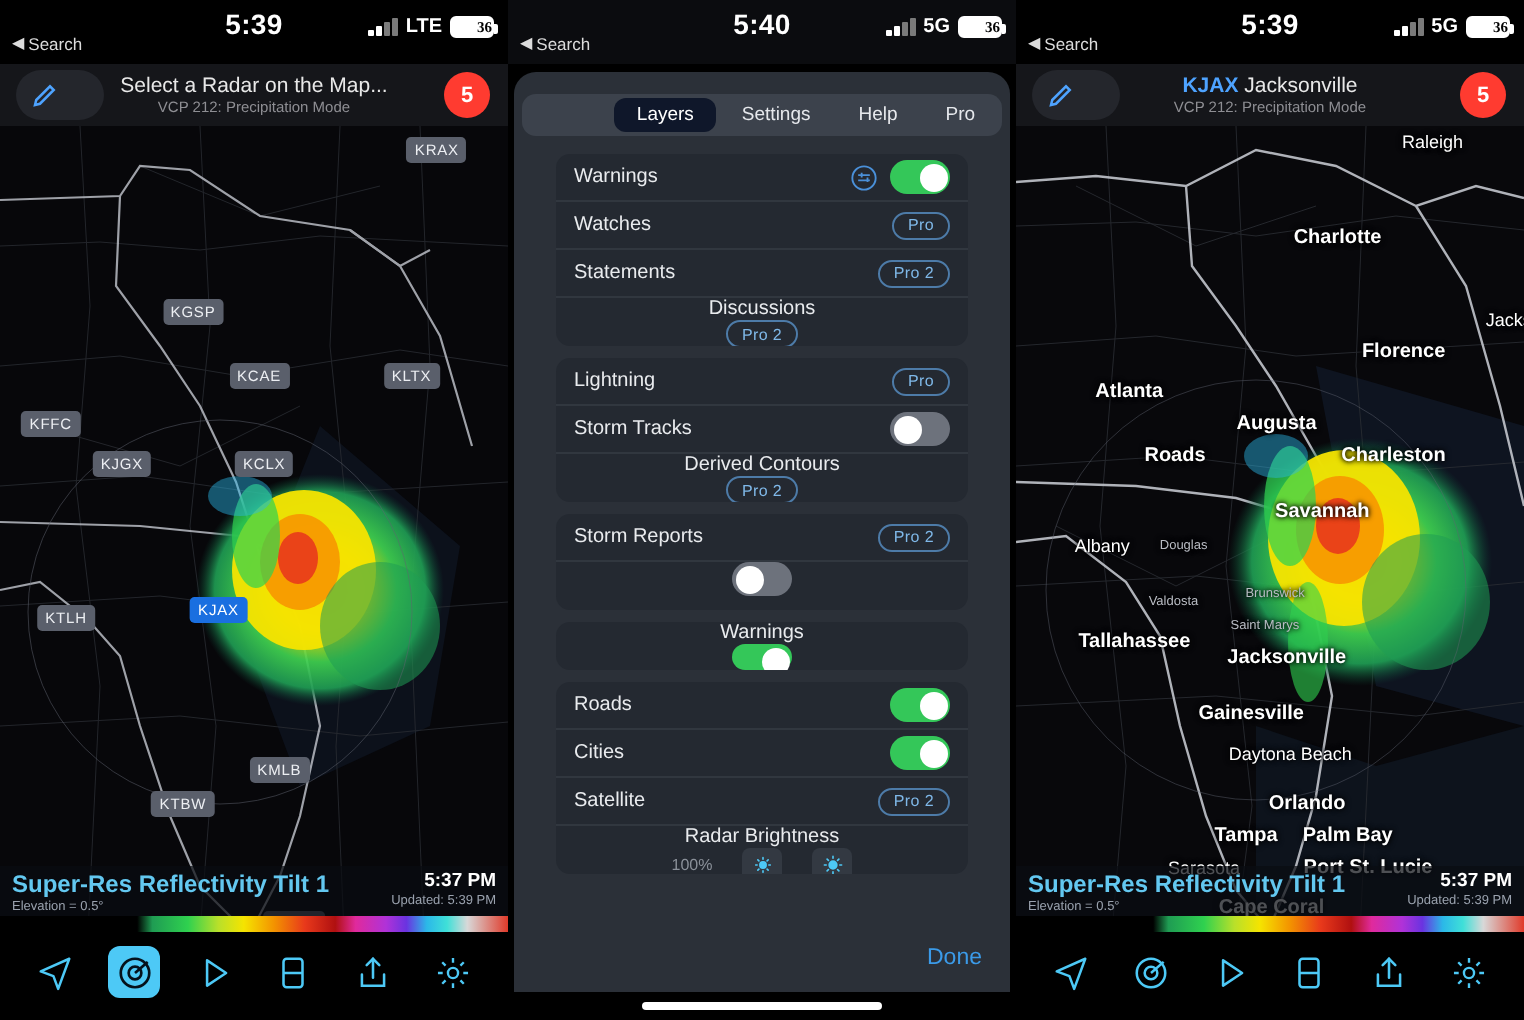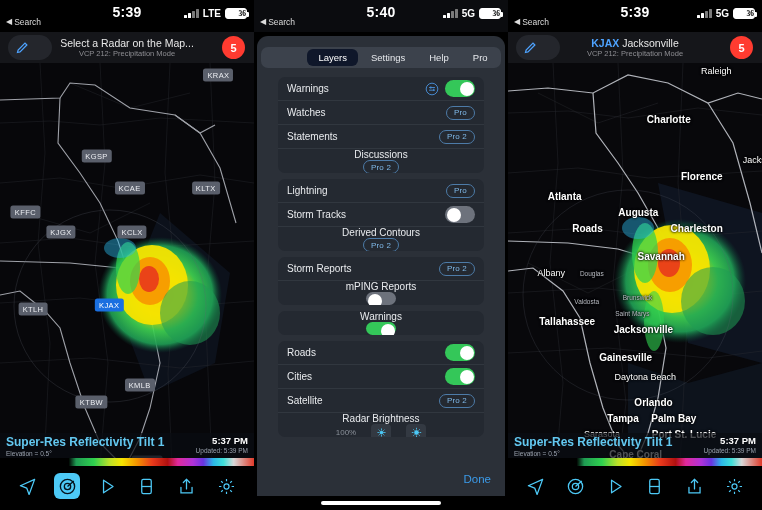--- a/index.html
+++ b/index.html
@@ -379,21 +379,20 @@
               <span class="pill">Pro 2</span>
             </div>
           </div>
 
           <div class="group">
             <div class="row">
               <span class="rlabel">Storm Reports</span>
               <span class="pill">Pro 2</span>
             </div>
             <div class="row">
-              <span class="rlabel">mPING Reports</span>
               <span class="sw">
                   <i></i>
                 </span>
             </div>
           </div>
 
           <div class="group">
             <div class="row">
               <span class="rlabel">Warnings</span>
               <span class="sw on">

